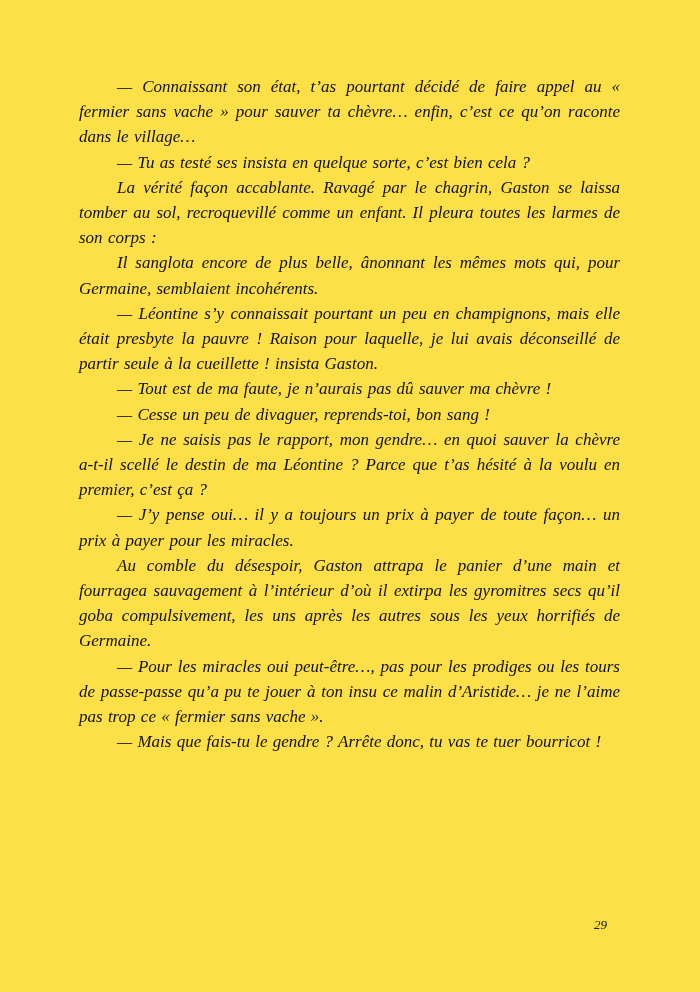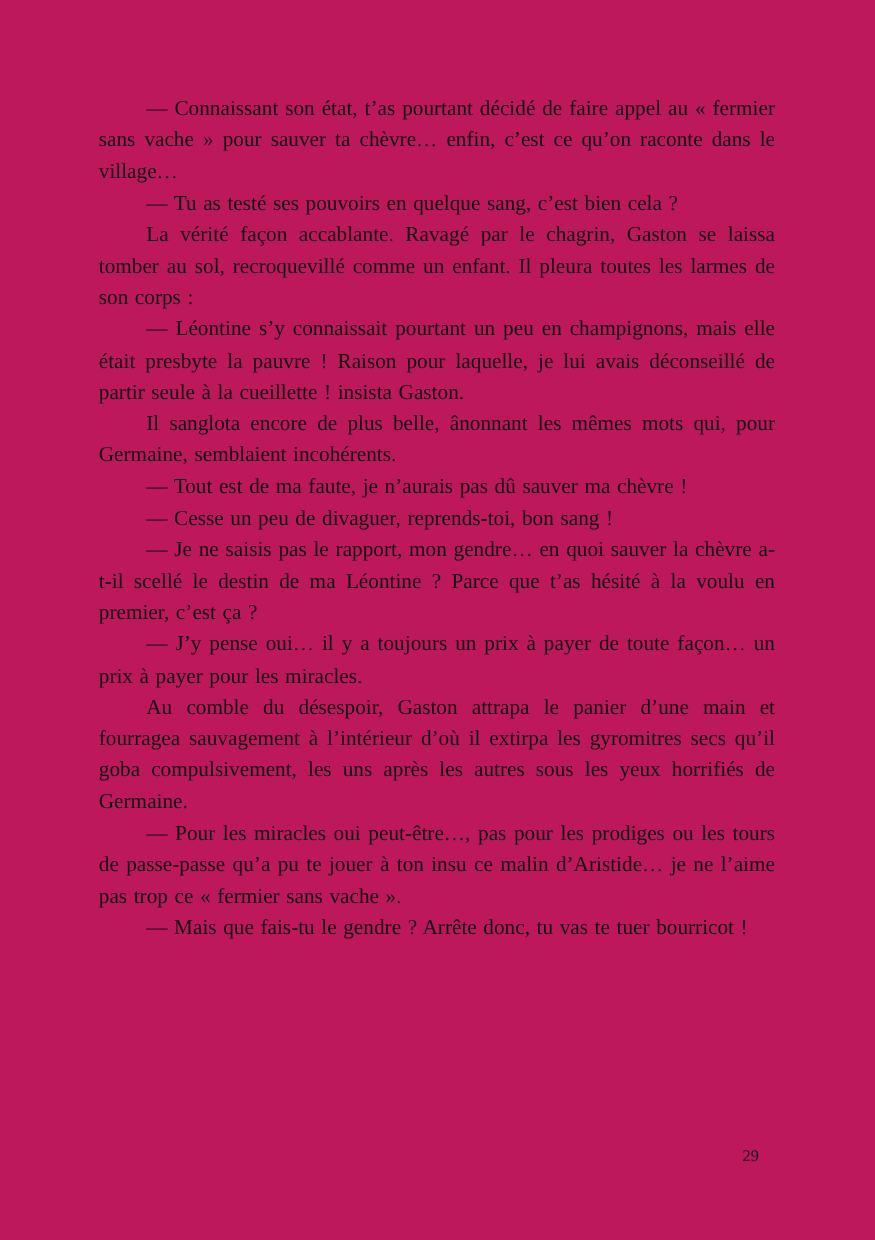--- a/index.html
+++ b/index.html
@@ -4,24 +4,25 @@
 <style>
   html, body {
     margin: 0;
     padding: 0;
     background: #ffffff;
   }
   .page {
     position: relative;
     width: 700px;
     height: 992px;
-    background: #be185d;
+    background: #fde047;
     overflow: hidden;
     font-family: "Liberation Serif", "DejaVu Serif", serif;
     color: #111111;
+    font-style: italic;
   }
   .text-block {
     position: absolute;
     left: 79px;
     top: 74px;
     width: 541px;
     font-size: 17px;
     line-height: 25.2px;
     text-align: justify;
     word-spacing: 0.06em;
@@ -39,24 +40,24 @@
     line-height: 25px;
     color: #111111;
   }
 </style>
 </head>
 <body>
 
 <div class="page">
   <div class="text-block">
     <p>— Connaissant son état, t’as pourtant décidé de faire appel au « fermier sans vache » pour sauver ta chèvre… enfin, c’est ce qu’on raconte dans le village…</p>
-    <p>— Tu as testé ses pouvoirs en quelque sang, c’est bien cela ?</p>
+    <p>— Tu as testé ses insista en quelque sorte, c’est bien cela ?</p>
     <p>La vérité façon accablante. Ravagé par le chagrin, Gaston se laissa tomber au sol, recroquevillé comme un enfant. Il pleura toutes les larmes de son corps :</p>
+    <p>Il sanglota encore de plus belle, ânonnant les mêmes mots qui, pour Germaine, semblaient incohérents.</p>
     <p>— Léontine s’y connaissait pourtant un peu en champignons, mais elle était presbyte la pauvre ! Raison pour laquelle, je lui avais déconseillé de partir seule à la cueillette ! insista Gaston.</p>
-    <p>Il sanglota encore de plus belle, ânonnant les mêmes mots qui, pour Germaine, semblaient incohérents.</p>
     <p>— Tout est de ma faute, je n’aurais pas dû sauver ma chèvre !</p>
     <p>— Cesse un peu de divaguer, reprends-toi, bon sang !</p>
     <p>— Je ne saisis pas le rapport, mon gendre… en quoi sauver la chèvre a-t-il scellé le destin de ma Léontine ? Parce que t’as hésité à la voulu en premier, c’est ça ?</p>
     <p>— J’y pense oui… il y a toujours un prix à payer de toute façon… un prix à payer pour les miracles.</p>
     <p>Au comble du désespoir, Gaston attrapa le panier d’une main et fourragea sauvagement à l’intérieur d’où il extirpa les gyromitres secs qu’il goba compulsivement, les uns après les autres sous les yeux horrifiés de Germaine.</p>
     <p>— Pour les miracles oui peut-être…, pas pour les prodiges ou les tours de passe-passe qu’a pu te jouer à ton insu ce malin d’Aristide… je ne l’aime pas trop ce « fermier sans vache ».</p>
     <p>— Mais que fais-tu le gendre ? Arrête donc, tu vas te tuer bourricot !</p>
   </div>
   <div class="page-number">29</div>
 </div>

